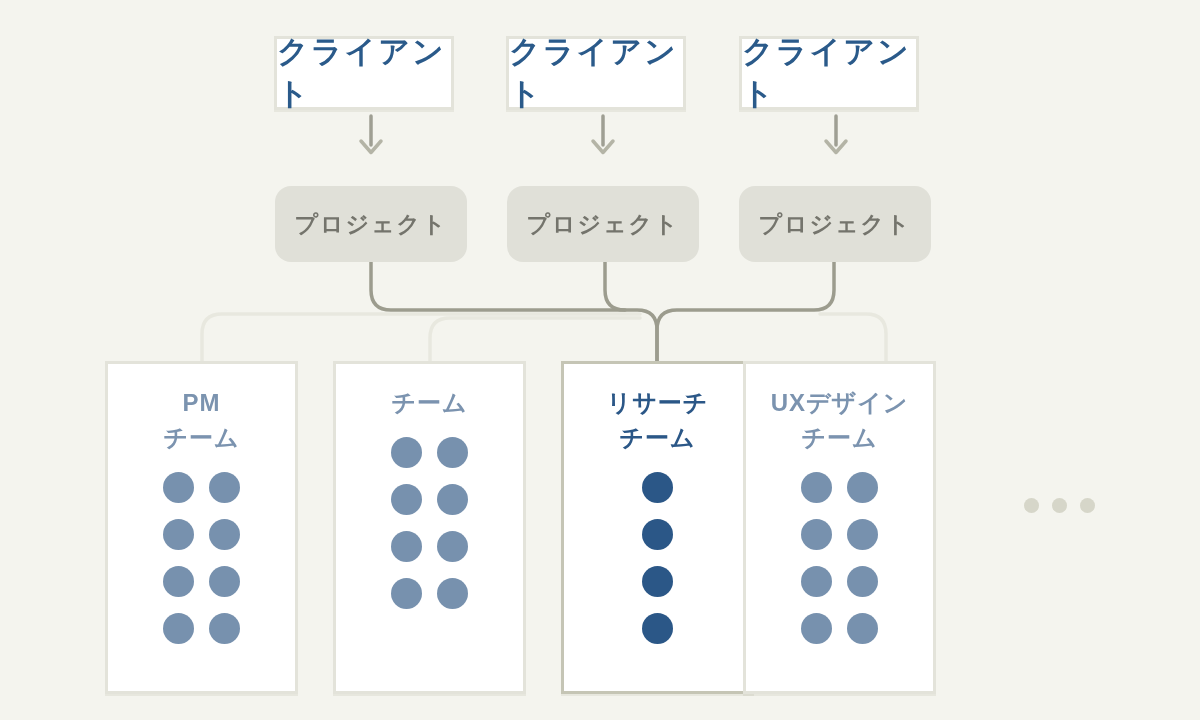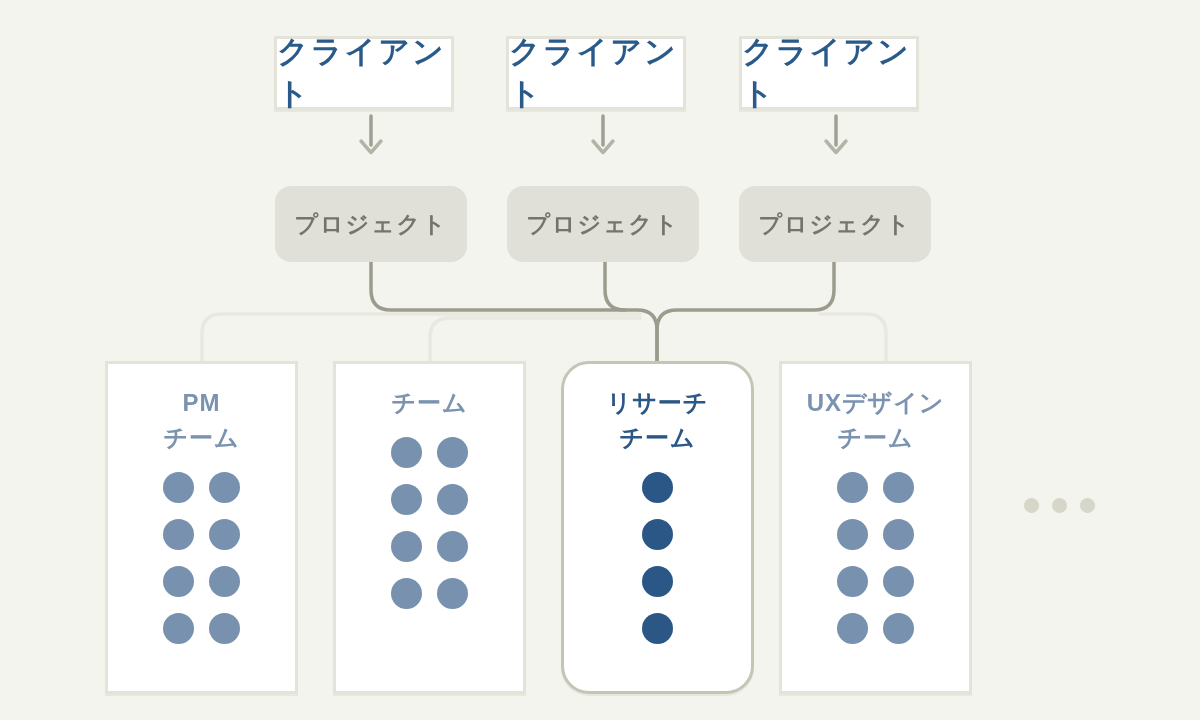--- a/index.html
+++ b/index.html
@@ -30,21 +30,21 @@
     font-weight:bold;font-size:23px;letter-spacing:2px;
     color:var(--project-text,#74746c);
     margin-top:24px;
   }
   .team-box{
     position:absolute;top:361px;width:193px;height:333px;box-sizing:border-box;
     background:#ffffff;border:3px solid var(--box-border-light,#e3e3da);
     text-align:center;padding-top:21px;
     box-shadow:0 2px 0 rgba(170,170,150,.18);
   }
-  .team-box.highlighted{border-color:var(--box-border-highlight,#c5c5b5);border-radius:28px;}
+  .team-box.highlighted{border-color:var(--box-border-highlight,#c5c5b5);}
   .team-title{
     font-weight:bold;font-size:24px;line-height:35px;letter-spacing:1px;
     color:var(--team-title-muted,#7b93af);
   }
   .team-title.navy{color:var(--team-title-highlight,#2b5787);}
   .dot-grid{margin-top:17px;display:grid;justify-content:center;gap:16px 15px;}
   .member-dot{width:31px;height:31px;border-radius:50%;background:var(--member-dot-muted,#7791ae);}
   .member-dot.navy{background:var(--member-dot-highlight,#2b5787);}
   .ellipsis{position:absolute;left:1024px;top:498px;display:flex;gap:13px;}
   .ellipsis span{width:15px;height:15px;border-radius:50%;background:var(--ellipsis-dot,#d6d6c9);}
@@ -134,21 +134,21 @@
           <div>リサーチ</div>
           <div>チーム</div>
         </div>
         <div class="dot-grid" style="grid-template-columns: repeat(1, 31px);">
           <span class="member-dot navy"></span>
           <span class="member-dot navy"></span>
           <span class="member-dot navy"></span>
           <span class="member-dot navy"></span>
         </div>
       </div>
-      <div class="team-box" style="left: 779px;">
+      <div class="team-box" style="left: 743px;">
         <div class="team-title">
           <div>UXデザイン</div>
           <div>チーム</div>
         </div>
         <div class="dot-grid" style="grid-template-columns: repeat(2, 31px);">
           <span class="member-dot"></span>
           <span class="member-dot"></span>
           <span class="member-dot"></span>
           <span class="member-dot"></span>
           <span class="member-dot"></span>

